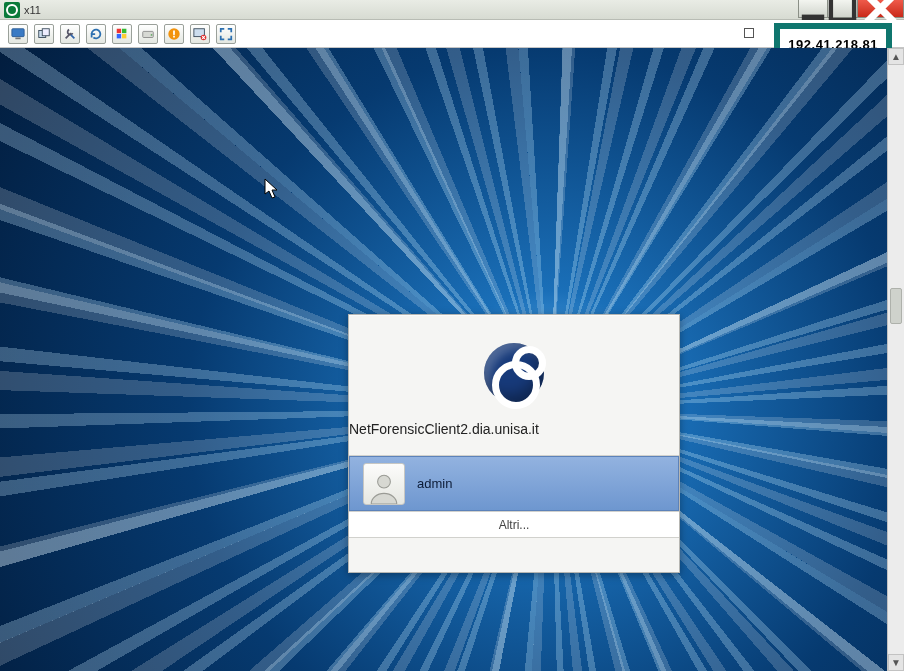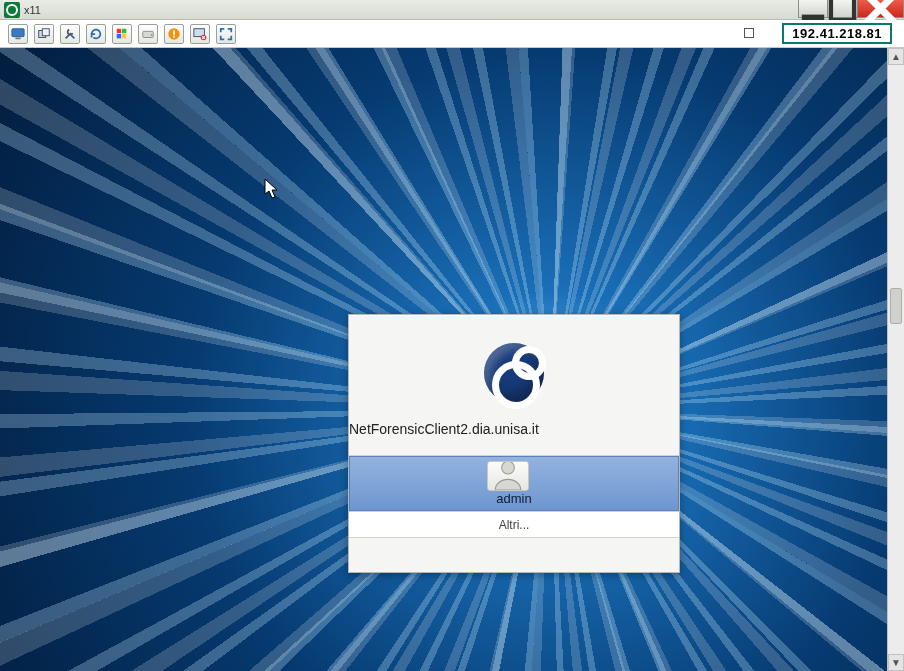--- a/index.html
+++ b/index.html
@@ -49,21 +49,21 @@
     position:relative;
   }
   .tb {
     width:20px;height:20px;border:1px solid #9aa09a;border-radius:2px;
     background:linear-gradient(#fff,#e4e7e1);
     display:flex;align-items:center;justify-content:center;font-size:12px;
   }
   .tb svg{width:14px;height:14px}
   .ip-box {
     position:absolute; right:12px; top:3px;
-    border:2px solid #0f766e; background:#fff; padding:1px 8px;
+    border:6px solid #0f766e; background:#fff; padding:8px 8px;
     font: bold 13px Arial; letter-spacing:0.5px;
   }
   .small-square{
     position:absolute; right:150px; top:8px; width:10px;height:10px;
     border:1px solid #555; background:#fff;
   }
   .right-scroll{
     position:absolute; right:0; top:48px; bottom:0; width:17px;
     background:#ececec; border-left:1px solid #c2c2c2;
   }
@@ -108,21 +108,21 @@
   }
   .logo::before{content:"";position:absolute;width:34px;height:34px;border:7px solid #fff;border-radius:50%;
     left:8px;top:18px;}
   .logo::after{content:"";position:absolute;width:20px;height:20px;border:7px solid #fff;border-radius:50%;
     left:28px;top:3px;}
   .hostname{text-align:left;font-size:14px;color:#222;margin-bottom:18px}
 
   .userlist{border-top:1px solid #d1d1cd}
   .user{
     display:flex;align-items:center;height:56px;border-bottom:1px solid #d1d1cd;
-    padding:5px 14px; background:#fff; cursor:pointer;flex-direction:column;
+    padding:5px 14px; background:#fff; cursor:pointer;
   }
   .user.selected{
     background:linear-gradient(#93b3e0,#6d96cf);
     color:#102040; box-shadow:inset 0 0 0 1px #5c82b9;
   }
   .avatar{
     width:42px;height:42px;border:1px solid #c7c7c3;border-radius:3px;
     background:linear-gradient(#fcfcfb,#e6e7e1);
     display:flex;align-items:flex-end;justify-content:center;margin-right:12px;
     overflow:hidden;

